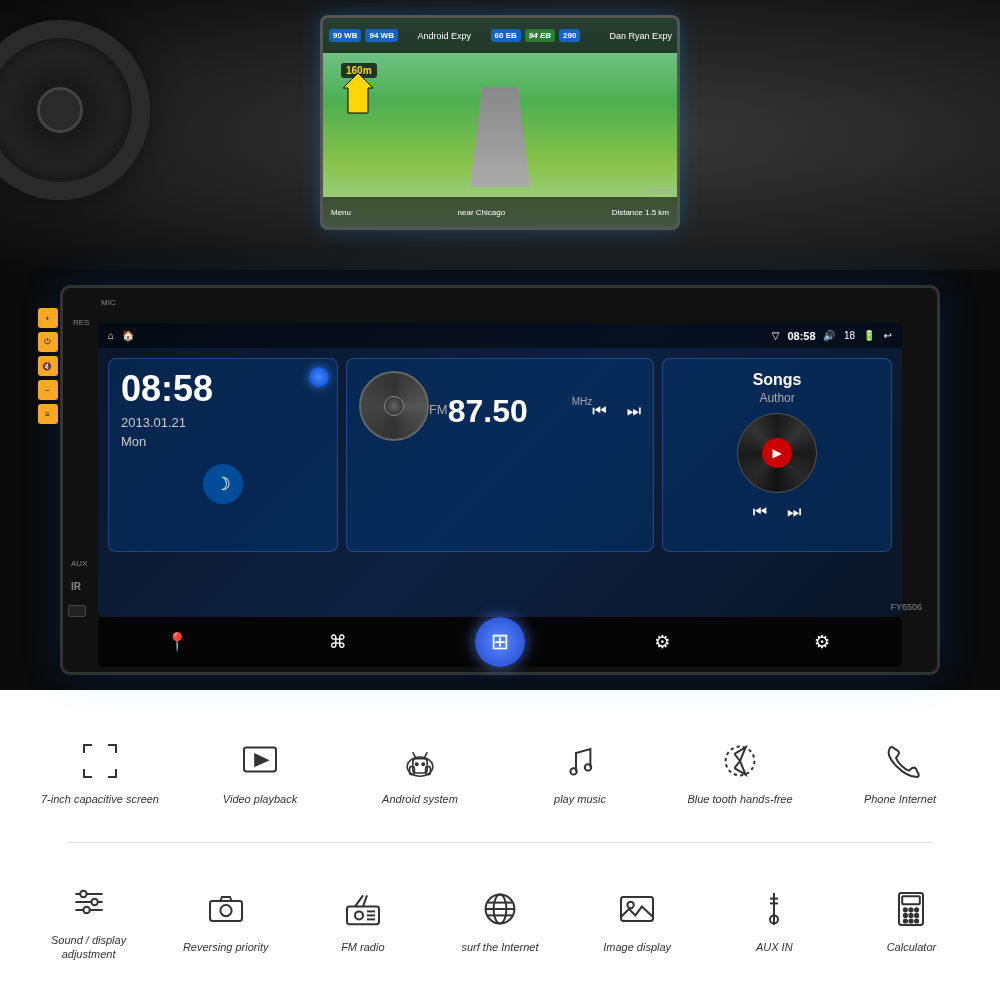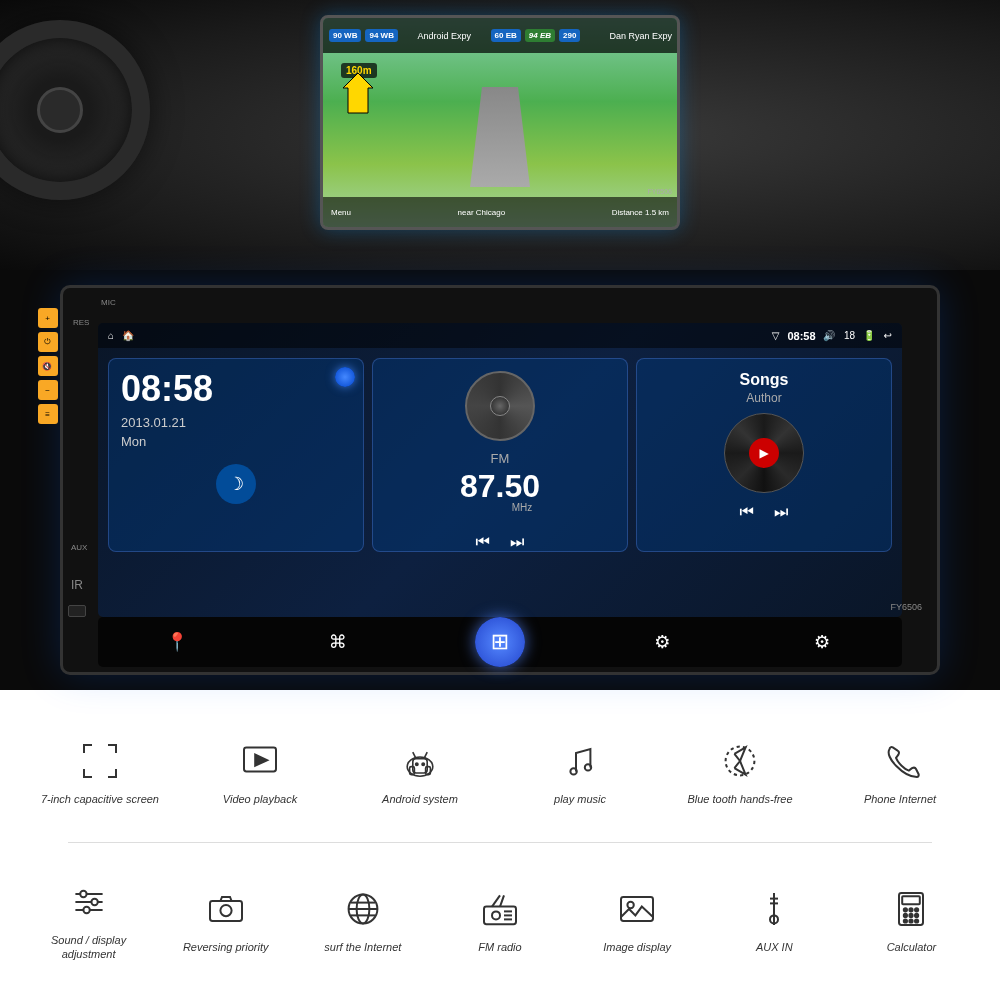--- a/index.html
+++ b/index.html
@@ -521,32 +521,33 @@
     
     .icon-svg {
       width: 40px;
       height: 40px;
     }
 
     
     .aux-label {
       position: absolute;
       left: 8px;
-      bottom: 120px;
+      bottom: 104px;
       font-size: 8px;
       color: #888;
       writing-mode: horizontal-tb;
     }
 
     .ir-label {
       position: absolute;
       left: 8px;
       bottom: 80px;
-      font-size: 12px;
+      font-size: 10px;
       color: #888;
+      font-weight: bold;
     }
 
     .usb-port {
       position: absolute;
       left: 5px;
       bottom: 55px;
       width: 18px;
       height: 12px;
       background: #222;
       border: 1px solid #444;
@@ -645,21 +646,21 @@
 
         <div class="panel clock-panel">
           <div class="blue-circle"></div>
           <div class="time-display">08:58</div>
           <div class="date-display">2013.01.21</div>
           <div class="day-display">Mon</div>
           <div class="moon-btn">☽</div>
         </div>
 
         <div class="panel fm-panel">
-          <div style="display:flex; flex-direction:column; align-items:center;">
+          <div style="display:flex; flex-direction:row; align-items:center;">
             <div class="fm-vinyl">
               <div class="fm-vinyl-disc">
                 <div class="fm-vinyl-center"></div>
               </div>
             </div>
             <div class="fm-label">FM</div>
             <div class="fm-freq">87.50</div>
             <div class="fm-mhz">MHz</div>
             <div class="fm-controls">
               <span class="fm-ctrl-btn">⏮</span>
@@ -798,43 +799,43 @@
           <circle cx="25" cy="27" r="7"></circle>
           <path d="M18,15 L20,10 L30,10 L32,15"></path>
         </svg>
       </div>
       <div class="feature-label">Reversing priority</div>
     </div>
 
     <div class="feature-item">
       <div class="feature-icon">
         <svg class="icon-svg" viewBox="0 0 50 50" fill="none" stroke="#333" stroke-width="2.5">
-          <circle cx="25" cy="25" r="18"></circle>
-          <ellipse cx="25" cy="25" rx="8" ry="18"></ellipse>
-          <line x1="7" y1="25" x2="43" y2="25"></line>
-          <line x1="10" y1="17" x2="40" y2="17"></line>
-          <line x1="10" y1="33" x2="40" y2="33"></line>
-        </svg>
-      </div>
-      <div class="feature-label">surf the Internet</div>
-    </div>
-
-    <div class="feature-item">
-      <div class="feature-icon">
-        <svg class="icon-svg" viewBox="0 0 50 50" fill="none" stroke="#333" stroke-width="2.5">
           <rect x="5" y="22" width="40" height="22" rx="3"></rect>
           <circle cx="20" cy="33" r="5"></circle>
           <line x1="30" y1="28" x2="40" y2="28"></line>
           <line x1="30" y1="33" x2="40" y2="33"></line>
           <line x1="30" y1="38" x2="40" y2="38"></line>
           <line x1="15" y1="22" x2="25" y2="8"></line>
           <line x1="25" y1="22" x2="30" y2="8"></line>
         </svg>
       </div>
       <div class="feature-label">FM radio</div>
+    </div>
+
+    <div class="feature-item">
+      <div class="feature-icon">
+        <svg class="icon-svg" viewBox="0 0 50 50" fill="none" stroke="#333" stroke-width="2.5">
+          <circle cx="25" cy="25" r="18"></circle>
+          <ellipse cx="25" cy="25" rx="8" ry="18"></ellipse>
+          <line x1="7" y1="25" x2="43" y2="25"></line>
+          <line x1="10" y1="17" x2="40" y2="17"></line>
+          <line x1="10" y1="33" x2="40" y2="33"></line>
+        </svg>
+      </div>
+      <div class="feature-label">surf the Internet</div>
     </div>
 
     <div class="feature-item">
       <div class="feature-icon">
         <svg class="icon-svg" viewBox="0 0 50 50" fill="none" stroke="#333" stroke-width="2.5">
           <rect x="5" y="10" width="40" height="30" rx="3"></rect>
           <circle cx="17" cy="20" r="4"></circle>
           <polyline points="5,35 15,25 23,33 31,22 45,35"></polyline>
         </svg>
       </div>

